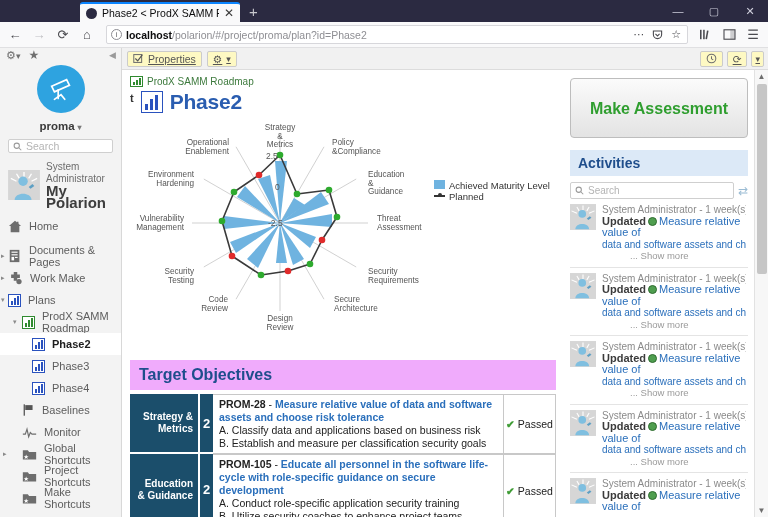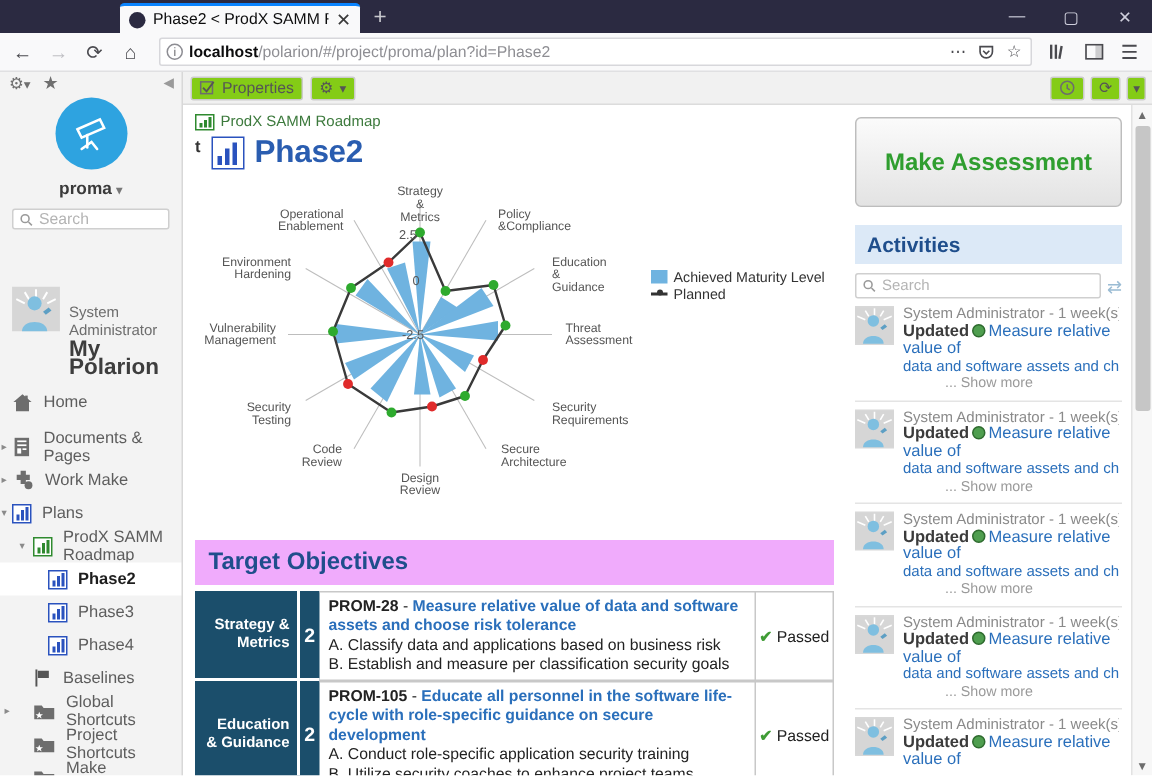--- a/index.html
+++ b/index.html
@@ -89,21 +89,21 @@
   .sb-proj { margin-top:7px; font-weight:bold; font-size:11.5px; color:#3a3a3a; }
   .sb-proj .caret { font-size:8px; color:#777; margin-left:3px;}
 
   .sb-search {
     margin:7px 8px 0 8px; height:18px; background:#fff; border:1px solid #cfcfcf;
     border-radius:2px; display:flex; align-items:center; gap:4px; padding:0 4px;
   }
   .sb-search .ph { color:#b4b4b4; font-size:10.5px; }
 
   .sb-user { display:flex; align-items:center; gap:6px; padding:8px 6px 6px 8px; }
-  .sb-user .txt { line-height:12px;margin-top:42px; }
+  .sb-user .txt { line-height:12px; }
   .sb-user .txt .l1 { color:#6d6d6d; font-size:10px; }
   .sb-user .txt .l2 { color:#3d3d3d; font-size:15px; font-weight:bold; }
 
   .sb-item {
     display:flex; align-items:center; gap:7px; padding:4px 6px 4px 8px;
     color:#5d5d5d; font-size:11px; cursor:pointer; position:relative; min-height:22px;
   }
   .sb-item .twisty { position:absolute; left:1px; color:#8a8a8a; font-size:7px; }
   .sb-item .ilabel { line-height:12px; }
   .sb-sep { height:1px; background:#dcdcdc; margin:4px 8px; }
@@ -123,23 +123,24 @@
   .ic-chart.green { border-color:#2f8a2f; }
   .ic-chart.green i { background:#2f8a2f; }
 
   
   .content { flex:1 1 auto; display:flex; flex-direction:column; min-width:0; overflow:hidden; background:#fff;}
   .toolbar {
     height:22px; background:#f1f1f1; border-bottom:1px solid #dcdcdc;
     display:flex; align-items:center; padding:0 5px; gap:5px; flex:0 0 22px; position:relative;
   }
   .tbbtn {
-    height:16px; border:1px solid #cbcbcb; background:#84cc16; border-radius:2px;
+    height:16px; border:1px solid #cbcbcb; background:#fef9c3; border-radius:2px;
     display:flex; align-items:center; gap:4px; padding:0 5px; font-size:10.5px; color:#555;
     cursor:pointer;
+    text-decoration:underline;
   }
   .tb-right { position:absolute; right:4px; display:flex; align-items:center; gap:4px; }
 
   .pagewrap { flex:1 1 auto; display:flex; min-height:0; }
   .pagemain { flex:1 1 auto; min-width:0; overflow:hidden; padding:6px 8px 0 8px; }
 
   .crumb { display:flex; align-items:center; gap:4px; color:#3f7d3f; font-size:10px; }
   .crumb .t { color:#3d7a3d; }
   .title-row { display:flex; align-items:center; gap:7px; margin-top:3px; }
   .title-row .tsup { font-size:11px; color:#333; font-weight:bold; align-self:flex-start; margin-top:2px;}
@@ -433,20 +434,28 @@
       </div>
 
       <div class="sb-item indent1">
         <span>
           <svg width="13" height="14" viewBox="0 0 16 16">
               <rect x="2" y="1" width="1.6" height="14" fill="#555"></rect>
               <path d="M4 2 h9 v6 h-9 z" fill="#555"></path>
             </svg>
         </span>
         <span class="ilabel">Baselines</span>
+      </div>
+      <div class="sb-item indent1">
+        <span>
+          <svg width="15" height="13" viewBox="0 0 18 14">
+              <path d="M1 9 H4 L6 3 L8 12 L10 7 L12 9 H17" fill="none" stroke="#6d6d6d" stroke-width="1.4"></path>
+            </svg>
+        </span>
+        <span class="ilabel">Monitor</span>
       </div>
       <div class="sb-item indent1">
         <span class="twisty" style="left:3px">▸</span>
         <span>
           <svg width="15" height="13" viewBox="0 0 18 14">
               <path d="M1 2 h6 l1.5 2 H17 v9 H1 z" fill="#6d6d6d"></path>
               <path d="M5 7 l.8 2 h2.2 l-1.8 1.3 .7 2.1 -1.9-1.3 -1.9 1.3 .7-2.1 -1.8-1.3 h2.2 z" fill="#fff"></path>
             </svg>
         </span>
         <span class="ilabel">Global Shortcuts</span>

